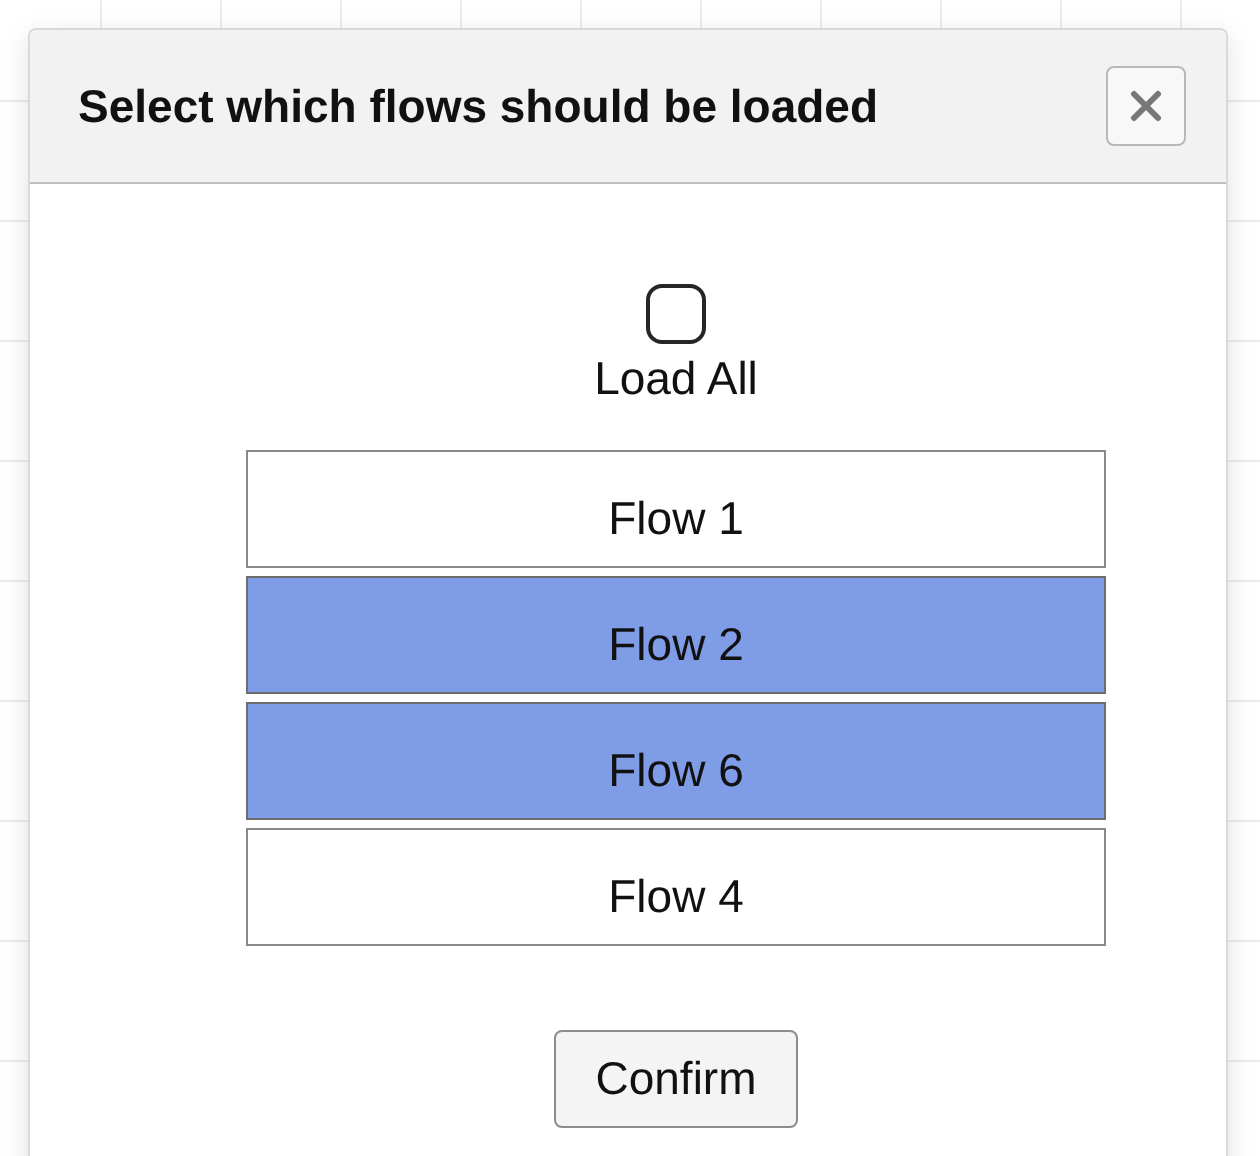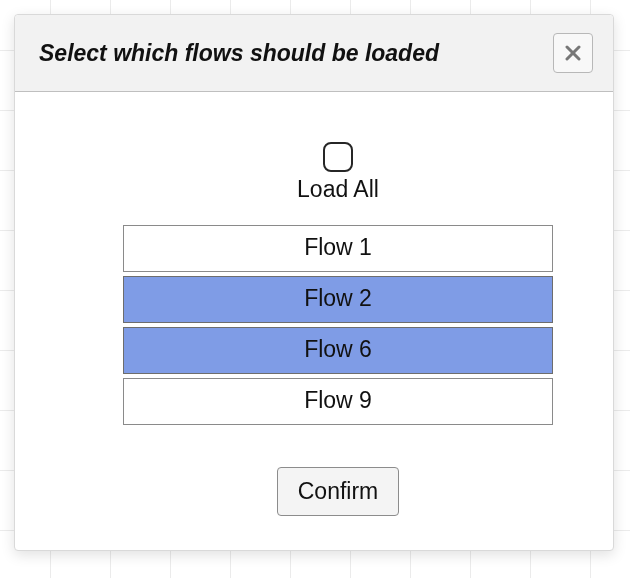--- a/index.html
+++ b/index.html
@@ -41,21 +41,20 @@
     padding: 18px 20px 18px 24px;
     background: #f2f2f2;
     border-bottom: 1px solid #bfbfbf;
     border-top-left-radius: 4px;
     border-top-right-radius: 4px;
   }
   .dialog-title {
     font-size: 23px;
     font-weight: 700;
     color: #111;
-    font-style: italic;
   }
   .close-btn {
     width: 38px;
     height: 38px;
     border: 1px solid #b8b8b8;
     background: #f8f8f8;
     border-radius: 4px;
     display: flex;
     align-items: center;
     justify-content: center;
@@ -87,21 +86,21 @@
     font-size: 23px;
     color: #111;
   }
   .flow-list {
     display: flex;
     flex-direction: column;
     gap: 4px;
   }
   .flow-item {
     border: 1px solid #8a8a8a;
-    padding: 8px 0 10px 0;
+    padding: 20px 0 10px 0;
     font-size: 23px;
     color: #111;
     cursor: pointer;
     background: #fff;
   }
   .flow-item.selected {
     background: #7f9ce6;
     border-color: #6d6d6d;
     text-align: center;
   }
@@ -148,21 +147,21 @@
       <div class="flow-item">
         <span>Flow 1</span>
       </div>
       <div class="flow-item selected">
         <span>Flow 2</span>
       </div>
       <div class="flow-item selected">
         <span>Flow 6</span>
       </div>
       <div class="flow-item">
-        <span>Flow 9</span>
+        <span>Flow 4</span>
       </div>
     </div>
 
     <div class="confirm-wrap">
       <button class="confirm-btn">Confirm</button>
     </div>
 
   </div>
 
 </div>

